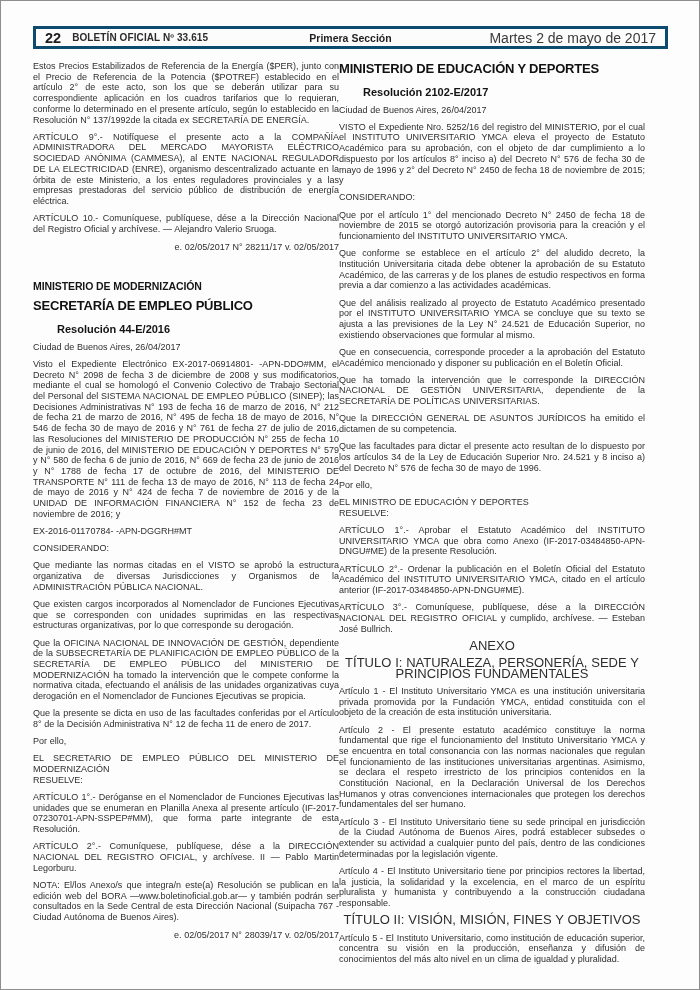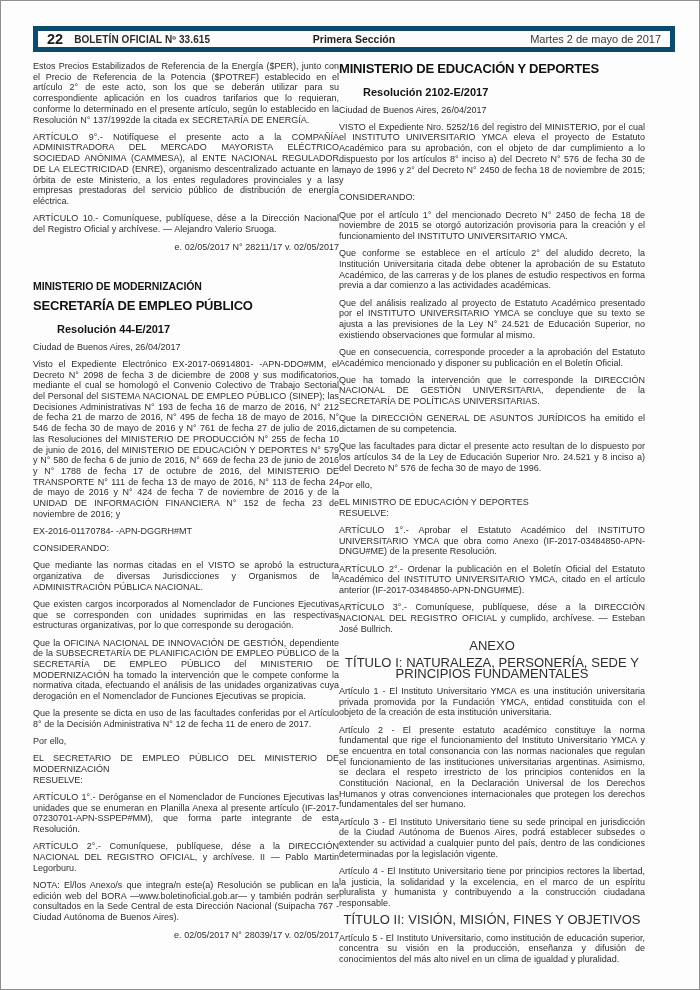--- a/index.html
+++ b/index.html
@@ -2,29 +2,29 @@
 <html><head>
 <meta charset="utf-8">
 <style>
   html,body { margin:0; padding:0; background:#fff; }
   .page {
     position:relative; width:700px; height:990px; box-sizing:border-box;
     background:#fdfdfd; border:1px solid #8e8e8e; overflow:hidden;
     font-family:"Liberation Sans","DejaVu Sans",sans-serif; color:#2a2a2a;
   }
   .masthead {
-    position:absolute; left:32px; right:24px; top:25px; height:23px;
-    border:5px solid #0c4a6e; box-sizing:border-box;
+    position:absolute; left:32px; right:31px; top:25px; height:23px;
+    border:3px solid #0c4a6e; box-sizing:border-box;
     display:flex; align-items:center; padding:8px 9px; background:#fcfcfc;
   }
   .pnum   { font-size:14.5px; font-weight:bold; color:#1d1d1d; margin-right:11px; }
   .btitle { font-size:10px; font-weight:bold; color:#2c2c2c; letter-spacing:.1px; }
   .sect   { position:absolute; left:50%; transform:translateX(-50%);
             font-size:10.5px; font-weight:bold; color:#1f1f1f; }
-  .mdate  { margin-left:auto; font-size:11px; color:#3a3a3a; }
+  .mdate  { margin-left:auto; font-size:14px; color:#3a3a3a; }
 
   .columns {
     position:absolute; left:32px; right:31px; top:58px; bottom:26px;
     display:flex; 
   }
   .col { width:306px; flex:0 0 306px; }
 
   .para {
     font-size:9px; line-height:10.7px; text-align:justify;
     margin:6.5px 0 0 0; color:#2e2e2e; word-spacing:.2px;
@@ -56,21 +56,21 @@
     <span class="mdate">Martes 2 de mayo de 2017</span>
   </div>
   <div class="columns">
     <div class="col">
         <div class="para">Estos Precios Estabilizados de Referencia de la Energía ($PER), junto con el Precio de Referencia de la Potencia ($POTREF) establecido en el artículo 2° de este acto, son los que se deberán utilizar para su correspondiente aplicación en los cuadros tarifarios que lo requieran, conforme lo determinado en el presente artículo, según lo establecido en la Resolución N° 137/1992de la citada ex SECRETARÍA DE ENERGÍA.</div>
         <div class="para">ARTÍCULO 9°.- Notifíquese el presente acto a la COMPAÑÍA ADMINISTRADORA DEL MERCADO MAYORISTA ELÉCTRICO SOCIEDAD ANÓNIMA (CAMMESA), al ENTE NACIONAL REGULADOR DE LA ELECTRICIDAD (ENRE), organismo descentralizado actuante en la órbita de este Ministerio, a los entes reguladores provinciales y a las empresas prestadoras del servicio público de distribución de energía eléctrica.</div>
         <div class="para">ARTÍCULO 10.- Comuníquese, publíquese, dése a la Dirección Nacional del Registro Oficial y archívese. — Alejandro Valerio Sruoga.</div>
         <div class="para eline">e. 02/05/2017 N° 28211/17 v. 02/05/2017</div>
         <div class="kicker">MINISTERIO DE MODERNIZACIÓN</div>
         <div class="h1">SECRETARÍA DE EMPLEO PÚBLICO</div>
-        <div class="res">Resolución 44-E/2017</div>
+        <div class="res">Resolución 44-E/2016</div>
         <div class="para">Ciudad de Buenos Aires, 26/04/2017</div>
         <div class="para">Visto el Expediente Electrónico EX-2017-06914801- -APN-DDO#MM, el Decreto N° 2098 de fecha 3 de diciembre de 2008 y sus modificatorios, mediante el cual se homologó el Convenio Colectivo de Trabajo Sectorial del Personal del SISTEMA NACIONAL DE EMPLEO PÚBLICO (SINEP); las Decisiones Administrativas N° 193 de fecha 16 de marzo de 2016, N° 212 de fecha 21 de marzo de 2016, N° 495 de fecha 18 de mayo de 2016, N° 546 de fecha 30 de mayo de 2016 y N° 761 de fecha 27 de julio de 2016, las Resoluciones del MINISTERIO DE PRODUCCIÓN N° 255 de fecha 10 de junio de 2016, del MINISTERIO DE EDUCACIÓN Y DEPORTES N° 579 y N° 580 de fecha 6 de junio de 2016, N° 669 de fecha 23 de junio de 2016 y N° 1788 de fecha 17 de octubre de 2016, del MINISTERIO DE TRANSPORTE N° 111 de fecha 13 de mayo de 2016, N° 113 de fecha 24 de mayo de 2016 y N° 424 de fecha 7 de noviembre de 2016 y de la UNIDAD DE INFORMACIÓN FINANCIERA N° 152 de fecha 23 de noviembre de 2016; y</div>
         <div class="para">EX-2016-01170784- -APN-DGGRH#MT</div>
         <div class="para">CONSIDERANDO:</div>
         <div class="para">Que mediante las normas citadas en el VISTO se aprobó la estructura organizativa de diversas Jurisdicciones y Organismos de la ADMINISTRACIÓN PÚBLICA NACIONAL.</div>
         <div class="para">Que existen cargos incorporados al Nomenclador de Funciones Ejecutivas que se corresponden con unidades suprimidas en las respectivas estructuras organizativas, por lo que corresponde su derogación.</div>
         <div class="para">Que la OFICINA NACIONAL DE INNOVACIÓN DE GESTIÓN, dependiente de la SUBSECRETARÍA DE PLANIFICACIÓN DE EMPLEO PÚBLICO de la SECRETARÍA DE EMPLEO PÚBLICO del MINISTERIO DE MODERNIZACIÓN ha tomado la intervención que le compete conforme la normativa citada, efectuando el análisis de las unidades organizativas cuya derogación en el Nomenclador de Funciones Ejecutivas se propicia.</div>
         <div class="para">Que la presente se dicta en uso de las facultades conferidas por el Artículo 8° de la Decisión Administrativa N° 12 de fecha 11 de enero de 2017.</div>
         <div class="para">Por ello,</div>
         <div class="para">EL SECRETARIO DE EMPLEO PÚBLICO DEL MINISTERIO DE MODERNIZACIÓN</div>

